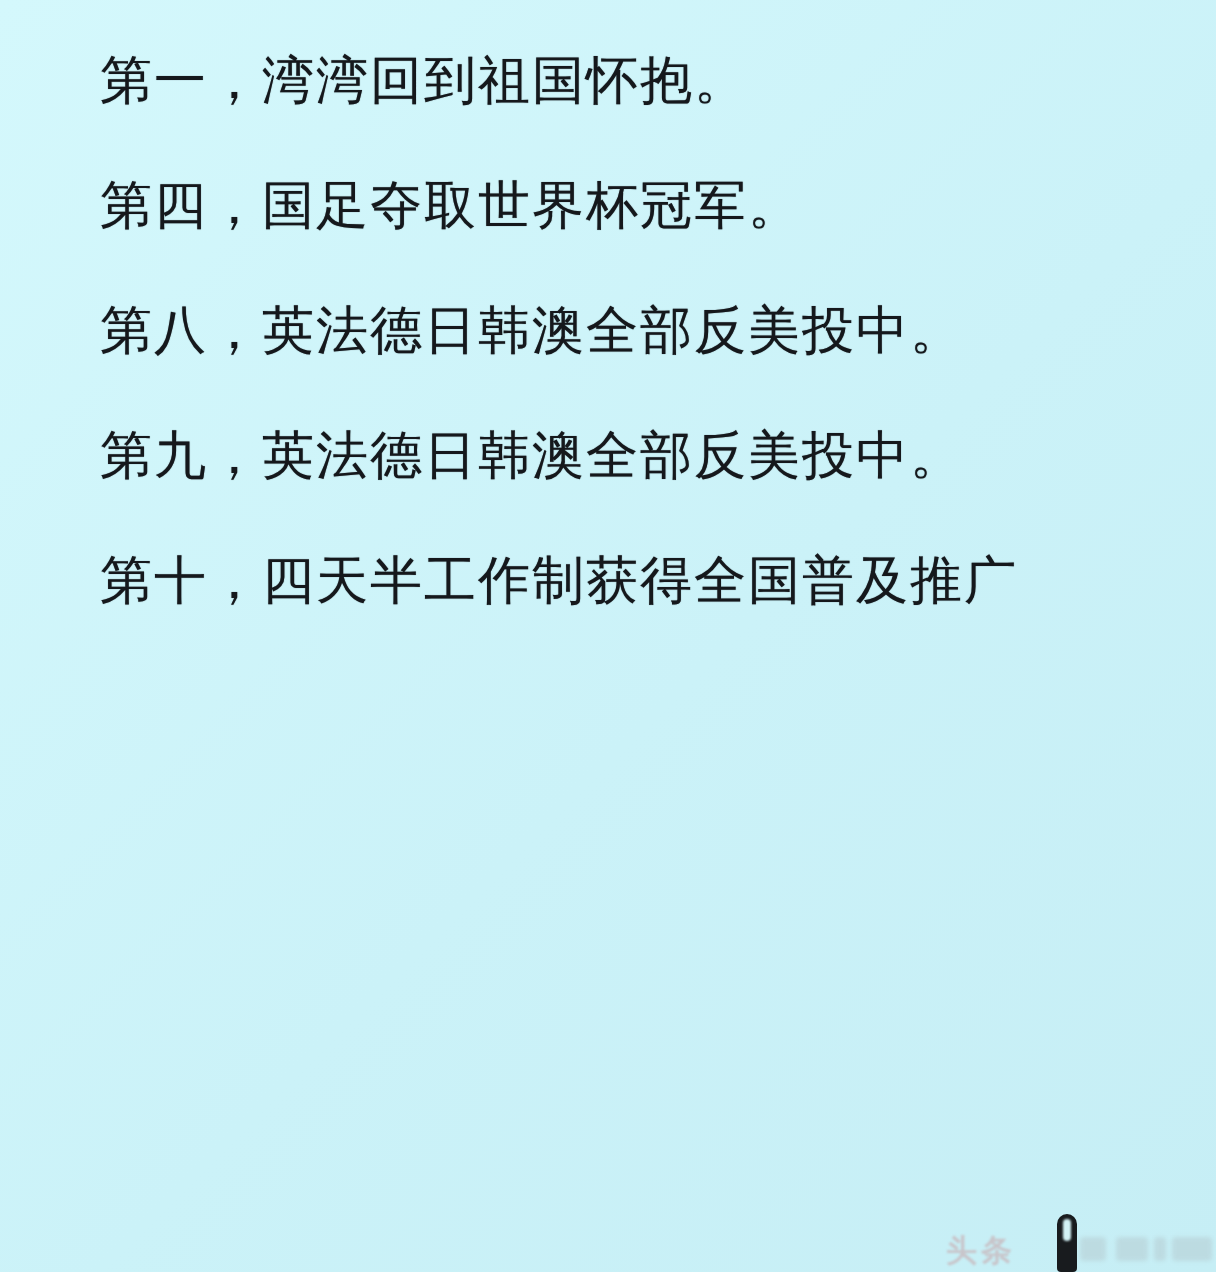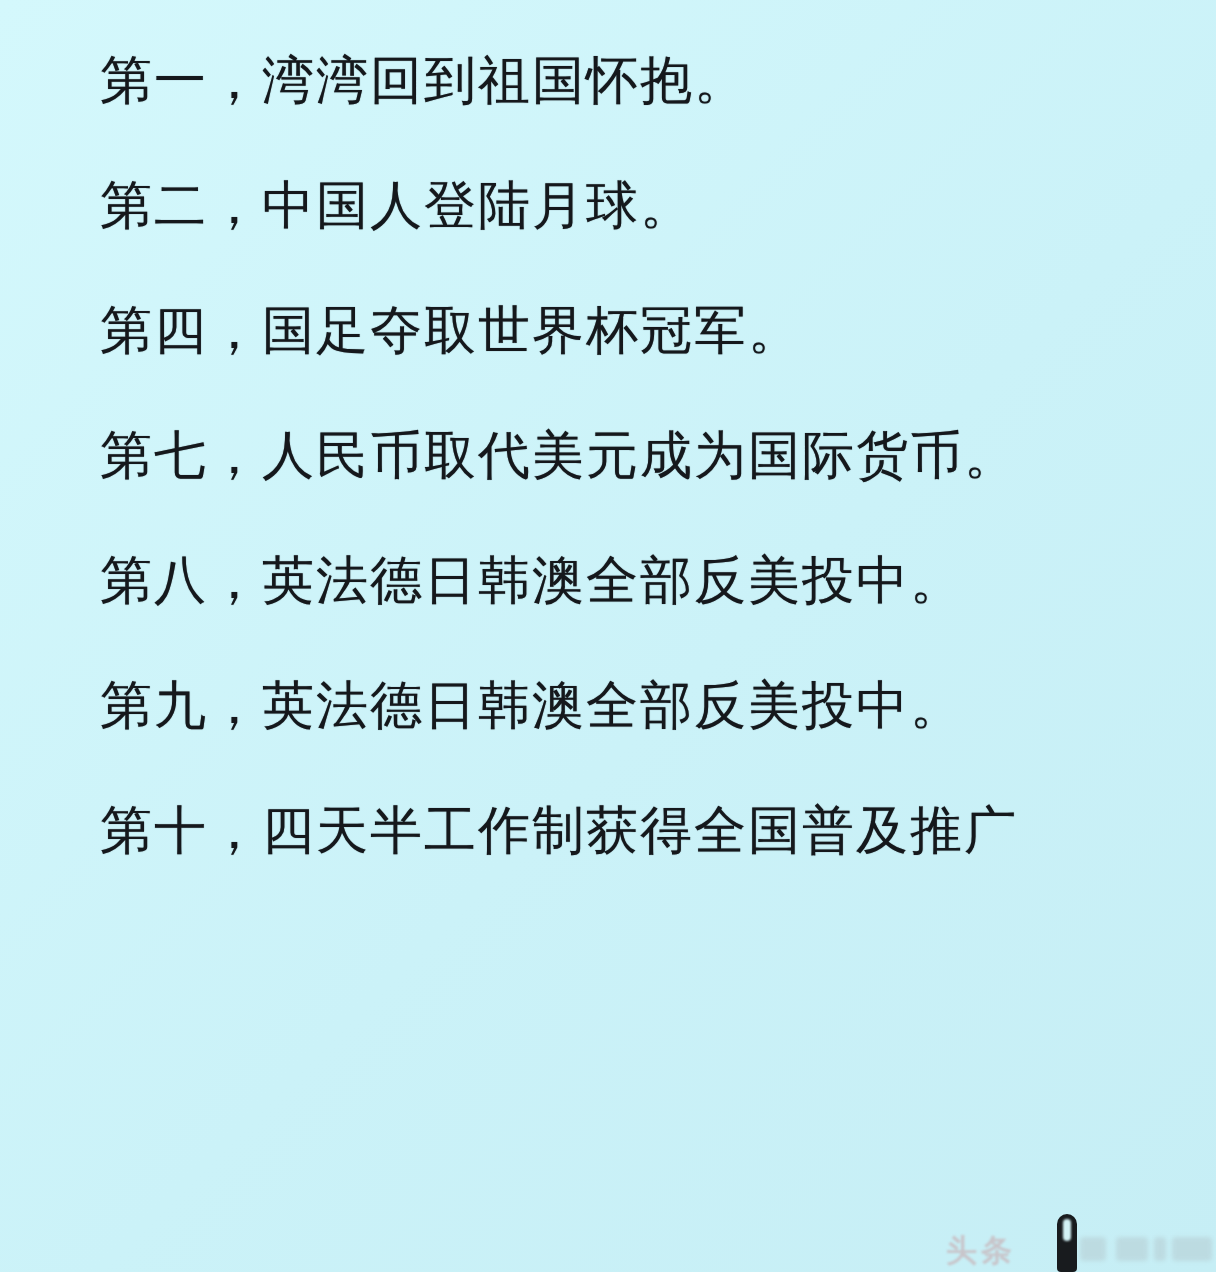--- a/index.html
+++ b/index.html
@@ -96,23 +96,21 @@
   .wm-blur.b3 { left: 214px; width: 12px; }
   .wm-blur.b4 { left: 232px; width: 40px; }
 </style>
 </head>
 <body>
 
 <div class="page">
 
   <div class="list">
     <div class="row">第一，湾湾回到祖国怀抱。</div>
-    <div class="row">第二，中国人登陆月球。</div>
     <div class="row">第四，国足夺取世界杯冠军。</div>
-    <div class="row">第七，人民币取代美元成为国际货币。</div>
     <div class="row">第八，英法德日韩澳全部反美投中。</div>
     <div class="row">第九，英法德日韩澳全部反美投中。</div>
     <div class="row">第十，四天半工作制获得全国普及推广</div>
   </div>
 
   <div class="trailing-mark">
     <span class="slit"></span>
   </div>
 
   <div class="watermark">

